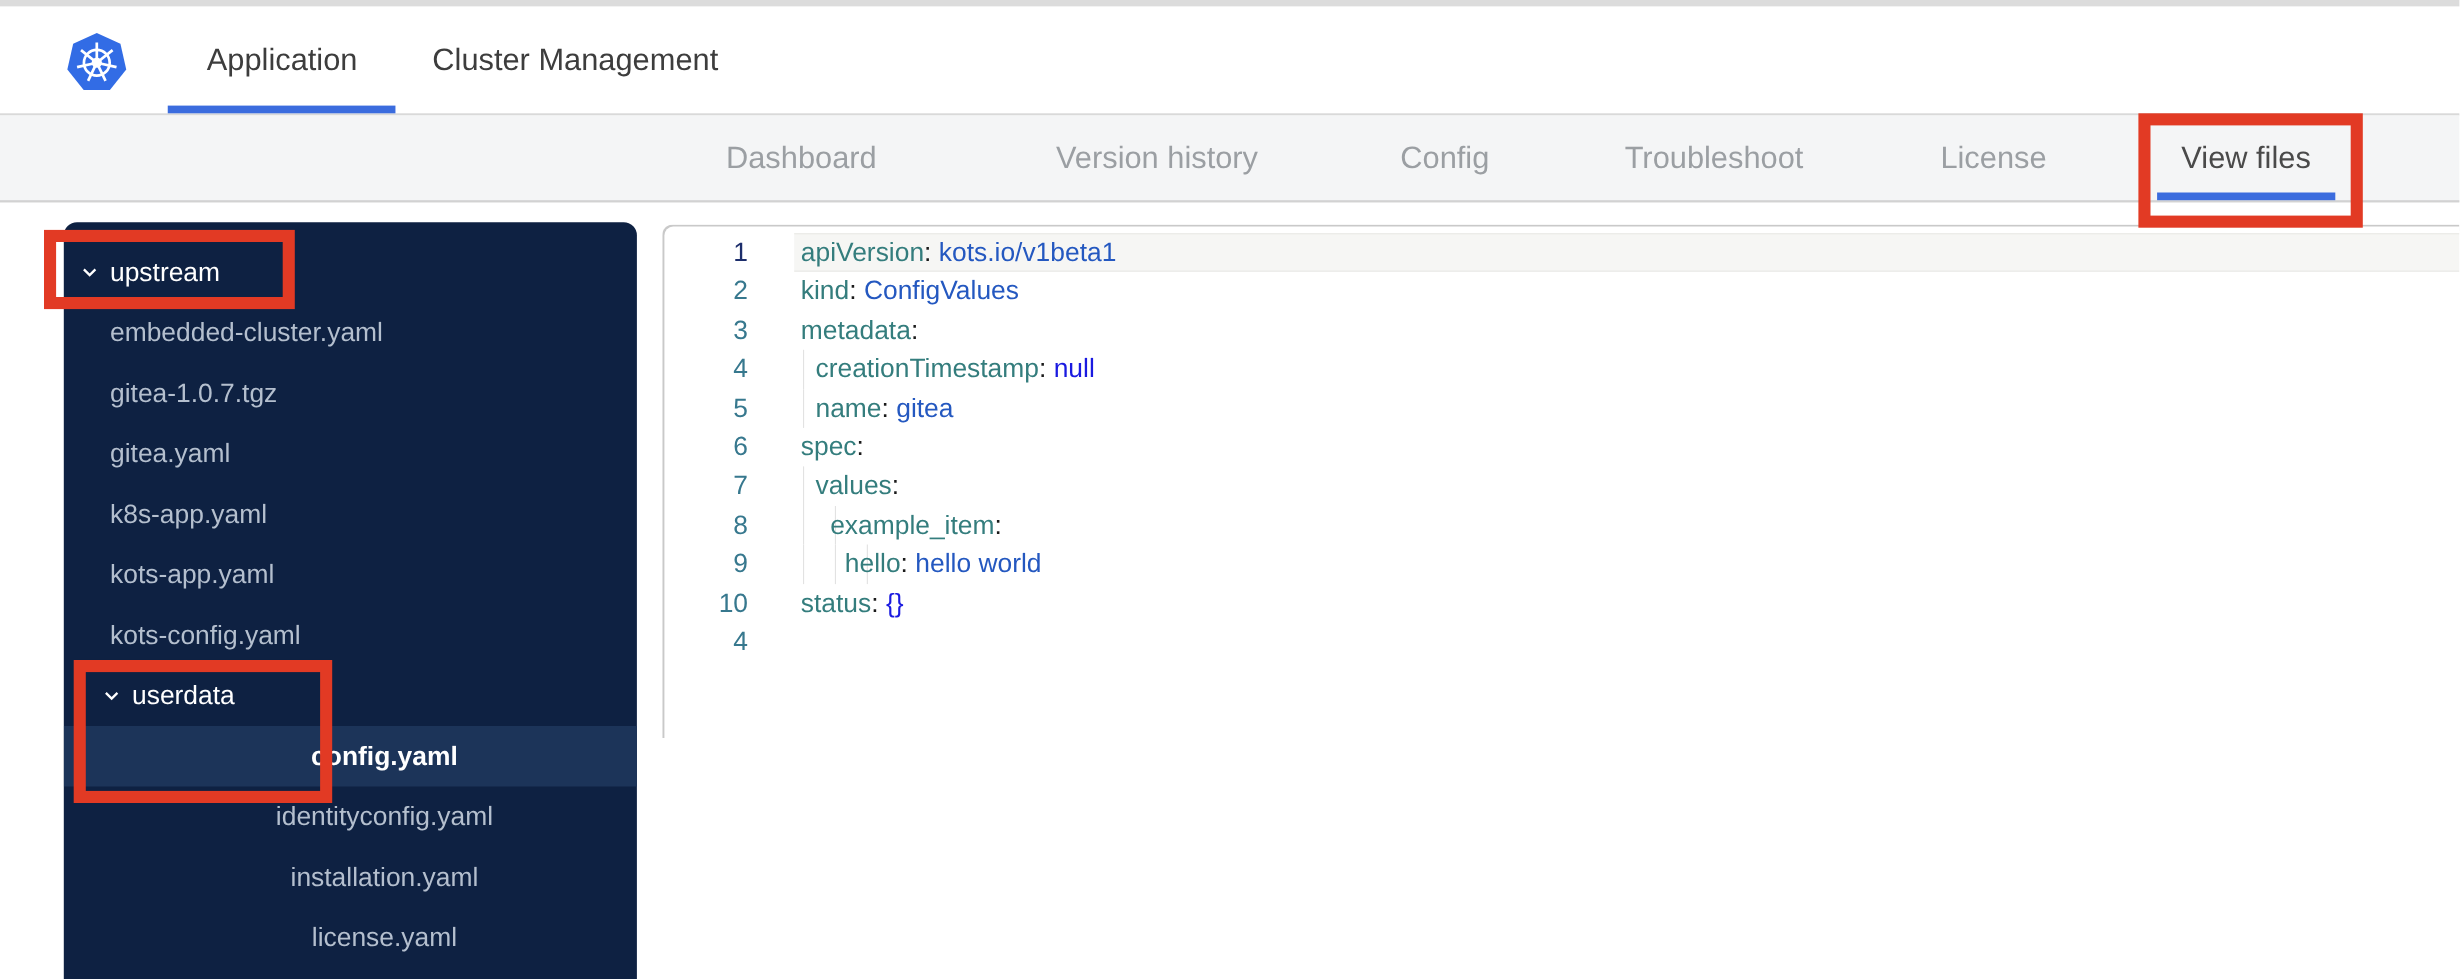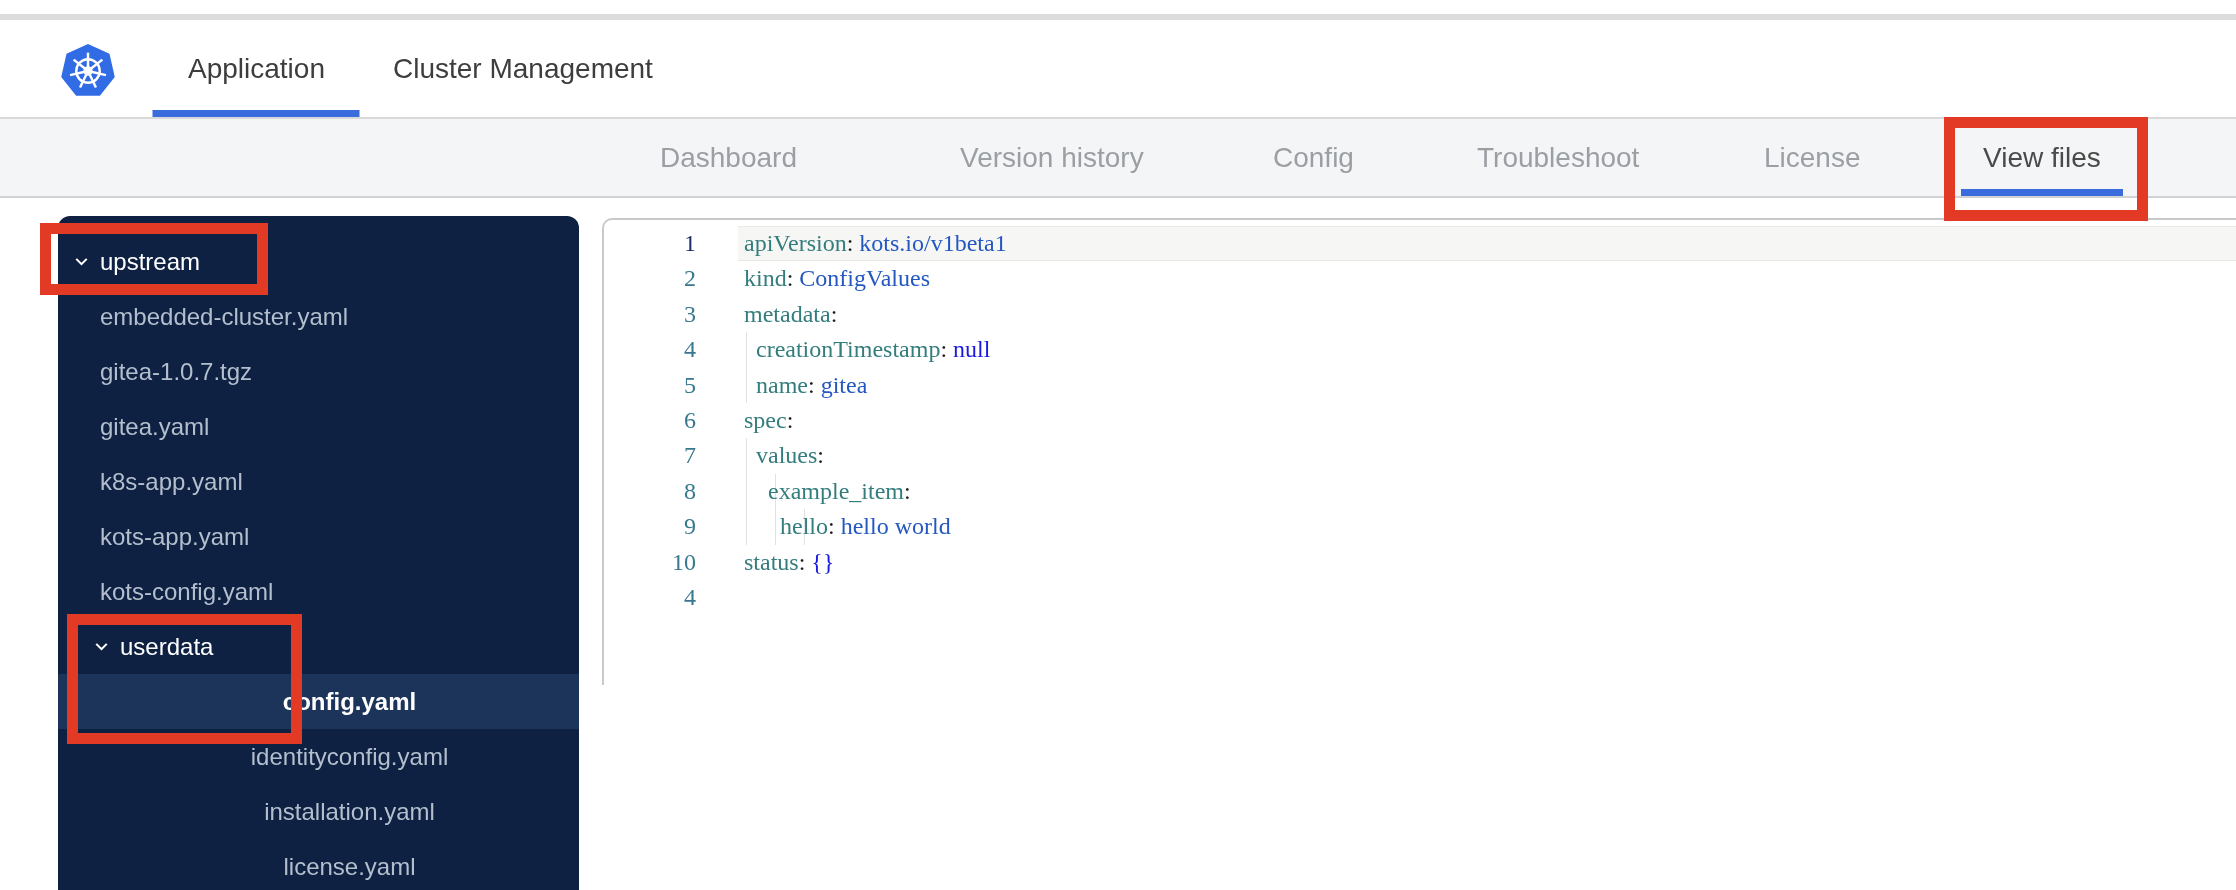--- a/index.html
+++ b/index.html
@@ -3,21 +3,21 @@
 <meta charset="utf-8">
 <style>
   * { box-sizing: border-box; margin: 0; padding: 0; }
   html,body { width: 2236px; height: 890px; }
   body {
     font-family: "Liberation Sans", sans-serif;
     background: #ffffff;
     position: relative;
     overflow: hidden;
   }
-  #stage { position: absolute; inset: 0; width: 2236px; height: 671px; background: #fff; margin-top: 14px; }
+  #stage { position: absolute; inset: 0; width: 2236px; height: 671px; background: #fff; }
 
   
   #top-strip { position: absolute; left: 0; top: 0; width: 100%; height: 6px; background: #dcdcdc; }
 
   
   #app-header { position: absolute; left: 0; top: 6px; width: 100%; height: 99px; background: #fff; border-bottom: 2px solid #d9d9d9; }
   #k8s-logo { position: absolute; left: 60px; top: 24px; width: 56px; height: 54px; }
   .header-tab { position: absolute; top: 0; height: 97px; line-height: 97px; font-size: 28px; color: #3d3d3d; cursor: pointer; }
   #tab-application { left: 188px; }
   #tab-application::after {
@@ -55,23 +55,22 @@
   .tree-row.level1.folder { padding-left: 33px; }
   .tree-row.level2 { padding-left: 62px; justify-content: center; }
   .tree-row.selected { background: var(--sidebar-selected-bg); color: #ffffff; font-weight: 700; }
   .tree-row .chev { width: 21px; height: 21px; margin-right: 8px; flex: 0 0 auto; }
 
   
   #editor-panel {
     position: absolute; left: 602px; top: 204px; right: 0; bottom: 0;
     background: #fff; border: 2px solid #c9c9c9; border-right: none; border-bottom: none;
     border-radius: 10px 0 0 0; padding-top: 6px;
-    font-family: Liberation Serif, serif; font-size: 24px; line-height: 35.4px;
+    font-family: Liberation Sans, sans-serif; font-size: 24px; line-height: 35.4px;
     overflow: hidden;
-    padding-left: 16px;
   }
   .code-line { position: relative; height: 35.4px; white-space: pre; }
   .code-line .active-bg { position: absolute; left: 118px; right: 0; top: 0; bottom: 0; background: var(--active-line-bg); border-top: 1px solid #e9e9e5; border-bottom: 1px solid #e9e9e5; }
   .ln { position: relative; display: inline-block; width: 76px; text-align: right; color: var(--line-number); vertical-align: top; }
   .code-line.active .ln { color: var(--line-number-active); }
   .code-text { position: relative; display: inline-block; margin-left: 48px; vertical-align: top; }
   .guide { position: absolute; top: 0; bottom: 0; width: 1px; background: #e2e2e2; }
   .tk-key { color: var(--code-key); }
   .tk-punct { color: var(--code-punct); }
   .tk-string { color: var(--code-string); }

